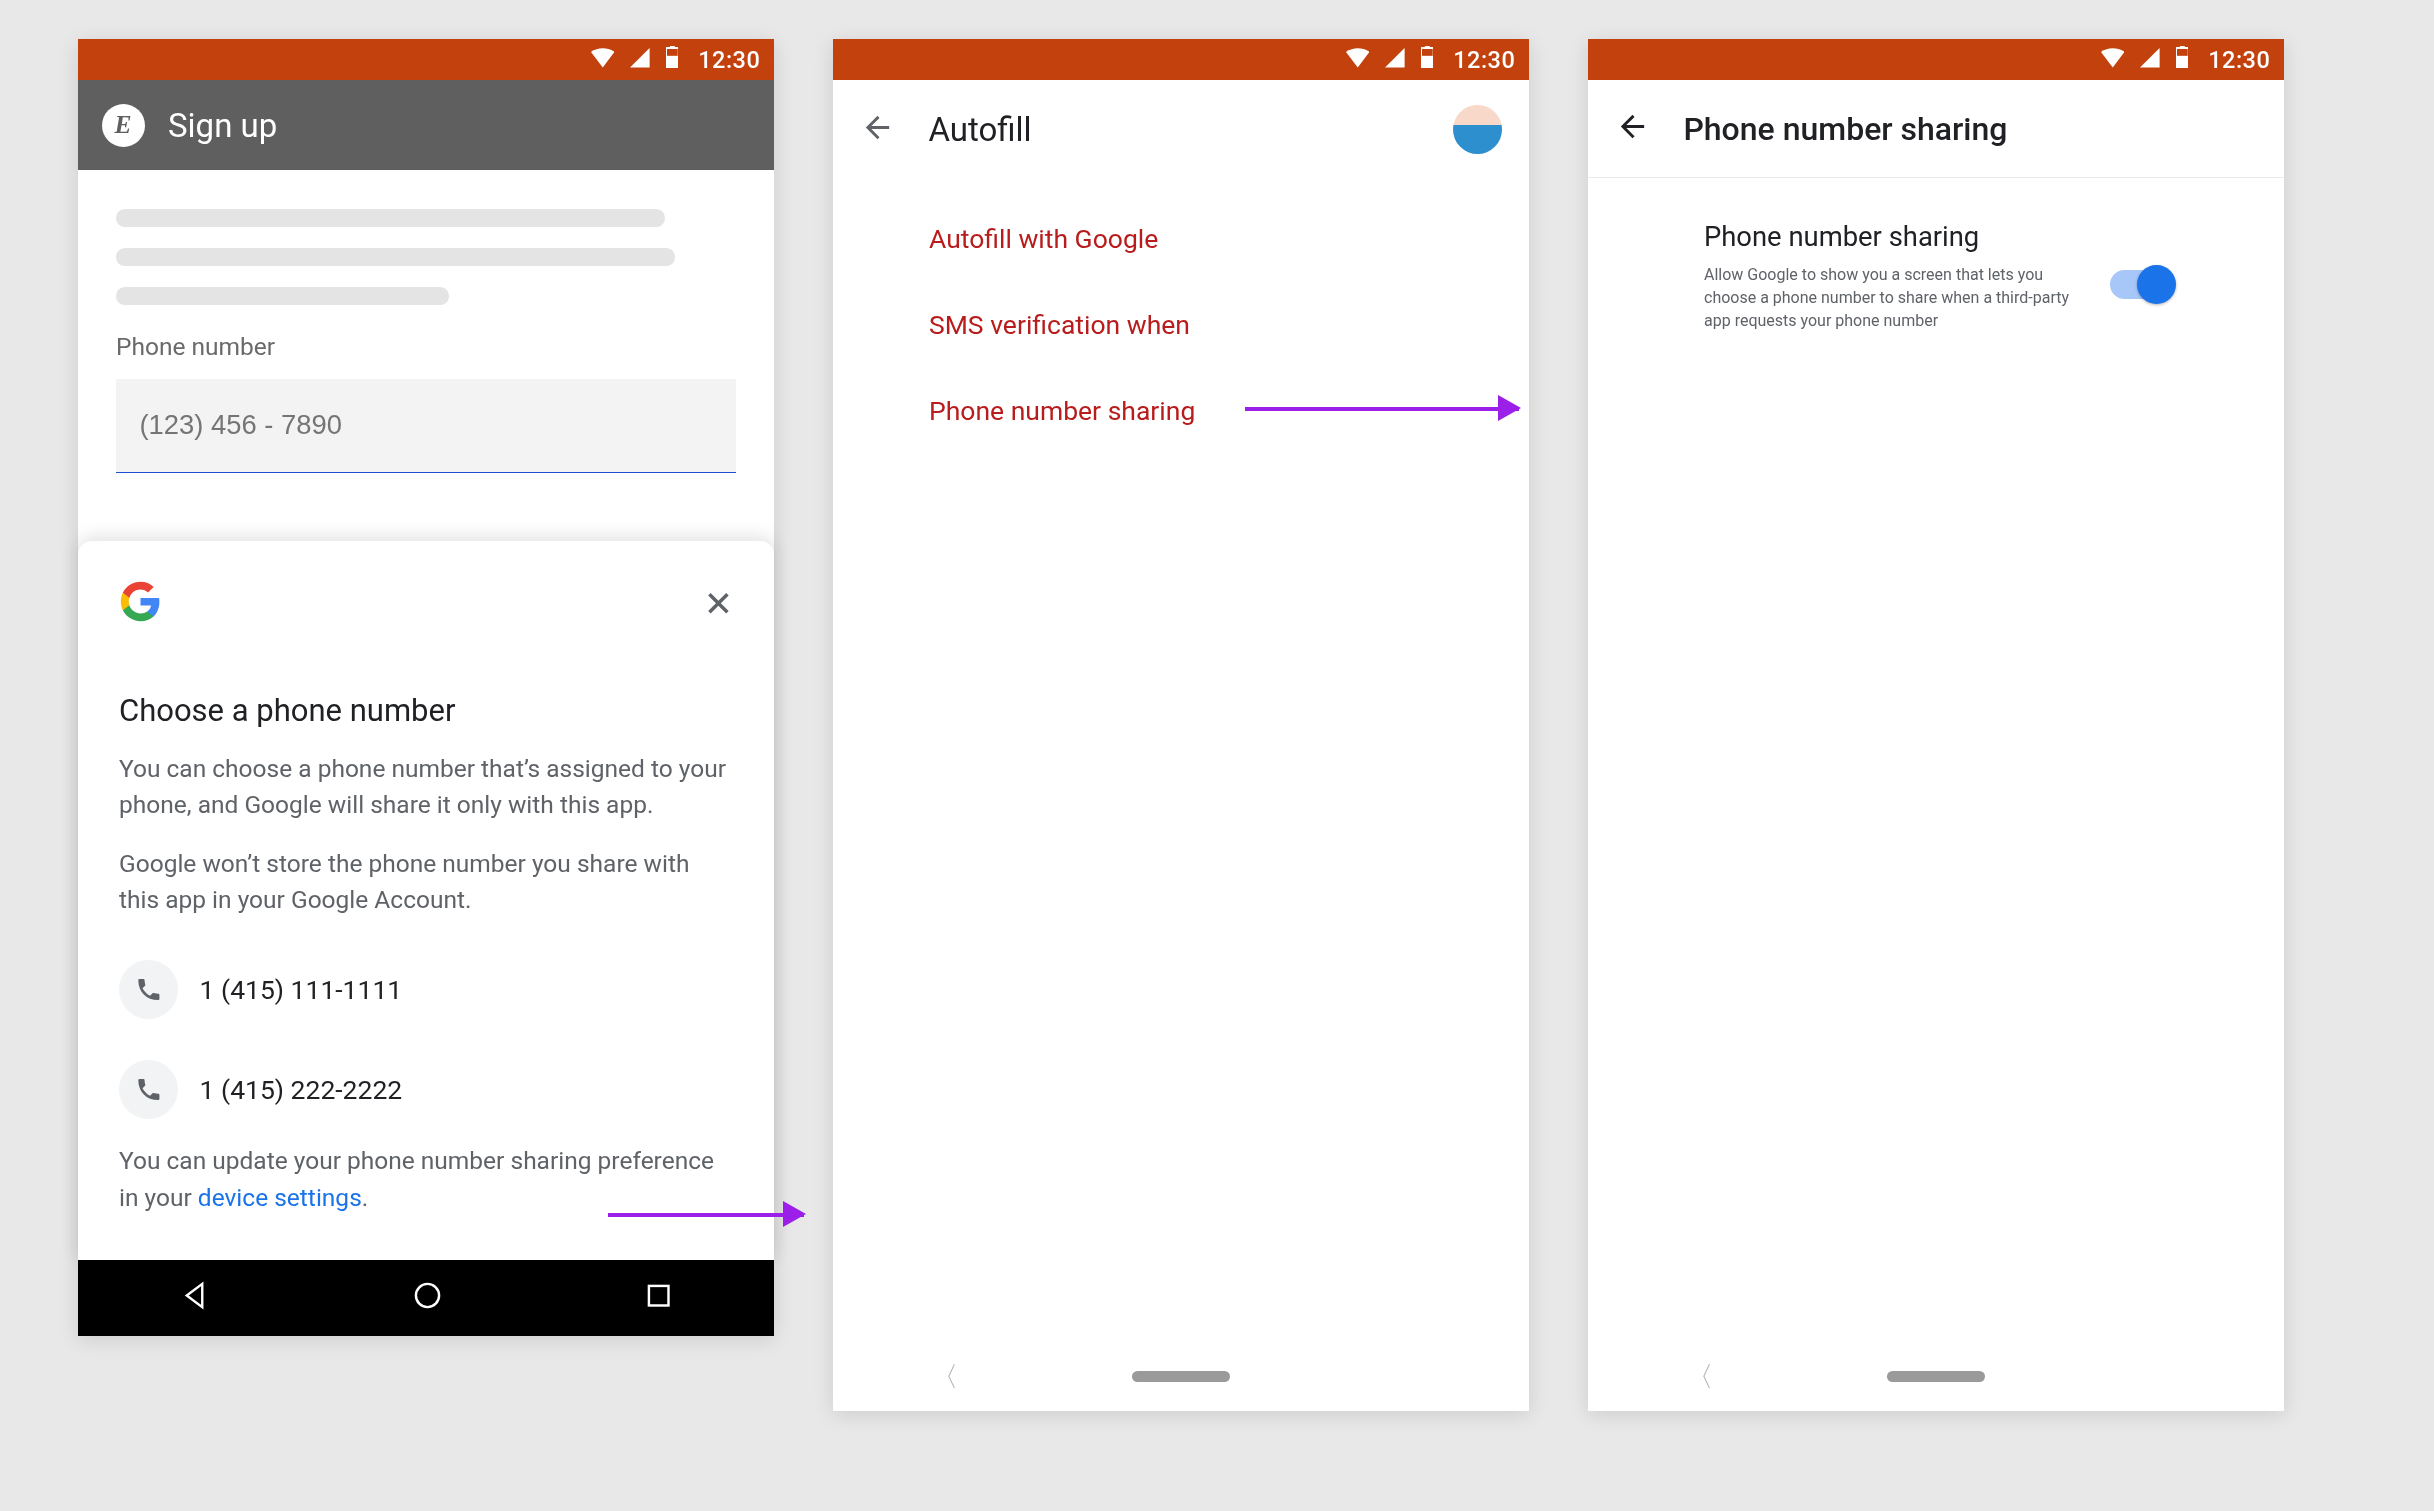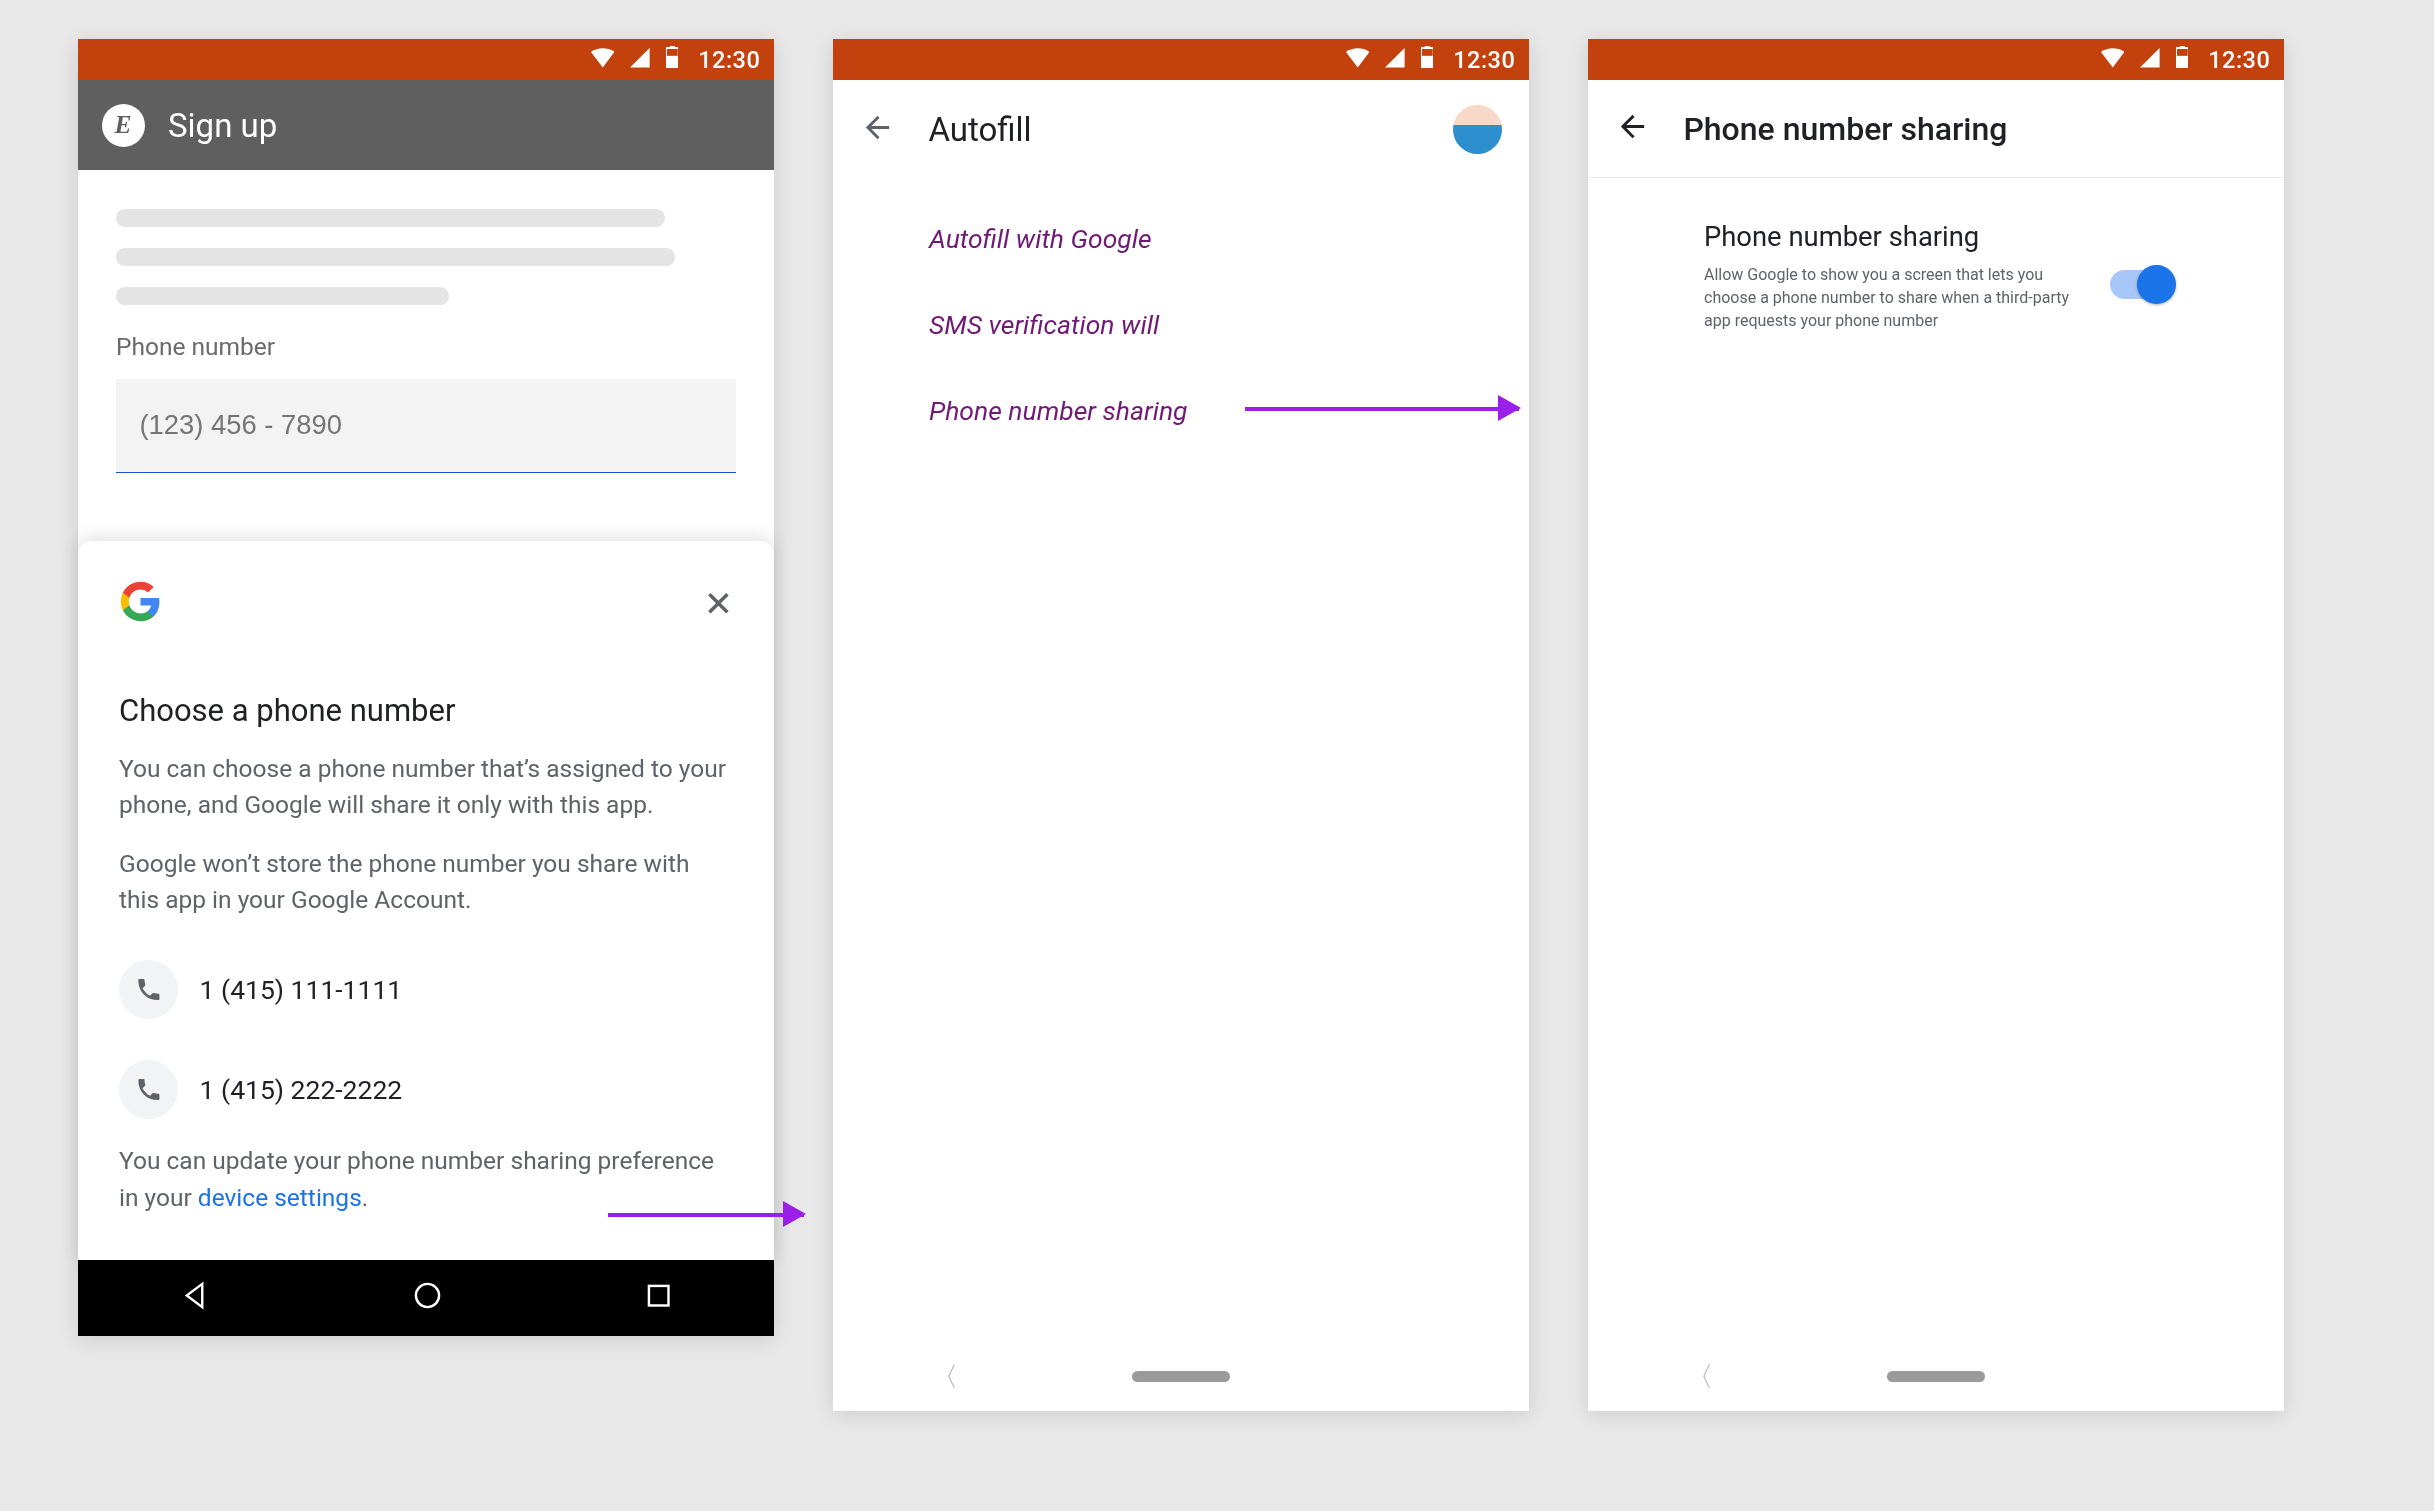--- a/index.html
+++ b/index.html
@@ -181,22 +181,21 @@
   .appbar2 .title2 { font-size: 33px; color: #202124; flex: 1; }
   .appbar2 .avatar {
     width: 49px; height: 49px; border-radius: 50%;
     background: linear-gradient(#f8d8c8 40%, #2e8fcf 40%);
     overflow: hidden;
   }
   .menu-list { padding: 17.6px 0; }
   .menu-item {
     padding: 27.4px 0 27.4px 96px;
     font-size: 26.5px;
-    color: #701a75;
-    font-style: italic;
+    color: #b91c1c;
   }
   
   .appbar3 {
     height: 98px;
     display: flex;
     align-items: center;
     padding: 0 27.4px;
     gap: 33px;
     border-bottom: 1px solid #e8eaed;
   }
@@ -348,21 +347,21 @@
     <div class="appbar2">
       <span class="back"><svg viewBox="0 0 24 24">
             <path d="M20 11H7.8l5.6-5.6L12 4l-8 8 8 8 1.4-1.4L7.8 13H20z"></path>
           </svg></span>
       <div class="title2">Autofill</div>
       <div class="avatar"></div>
     </div>
 
     <div class="menu-list">
       <div class="menu-item">Autofill with Google</div>
-      <div class="menu-item">SMS verification will</div>
+      <div class="menu-item">SMS verification when</div>
       <div class="menu-item">Phone number sharing</div>
     </div>
 
     <div class="flexfill"></div>
     <div class="gestnav">
       <span class="chev">〈</span>
       <div class="pill"></div>
     </div>
   </div>
 

